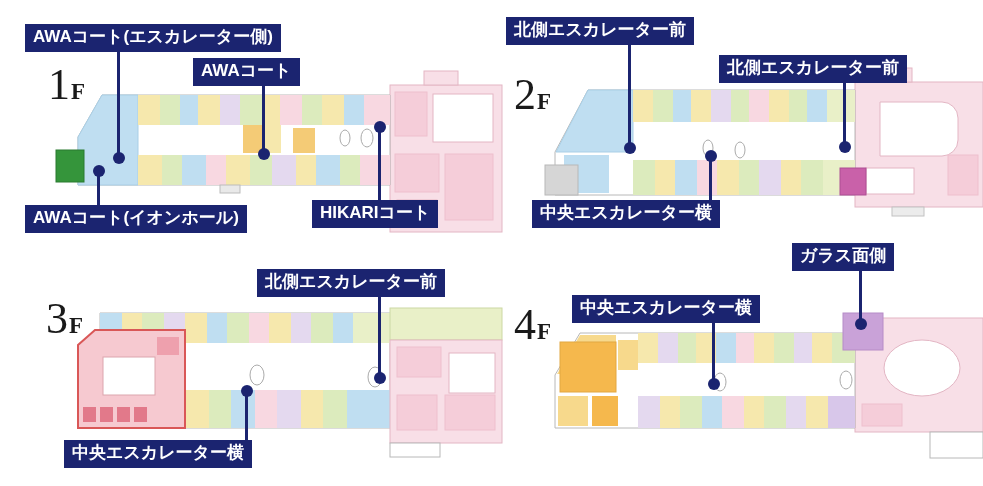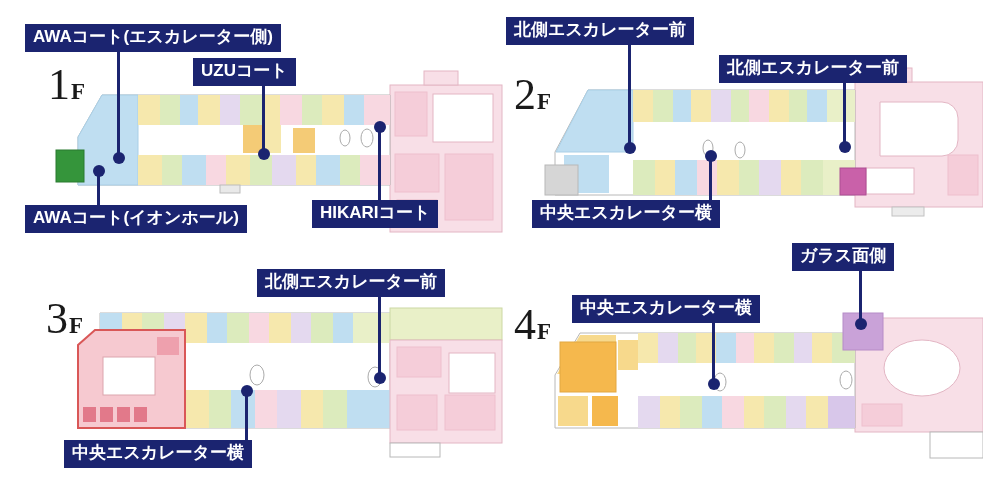--- a/index.html
+++ b/index.html
@@ -64,21 +64,21 @@
       <rect x="271" y="93" width="24" height="30" fill="#bfdef1"></rect>
       <rect x="295" y="93" width="20" height="30" fill="#dcebbd"></rect>
       <rect x="315" y="93" width="30" height="30" fill="#f8d8e1"></rect>
       <ellipse cx="300" cy="76" rx="5" ry="8" fill="#ffffff" stroke="#aaaaaa"></ellipse>
       <ellipse cx="322" cy="76" rx="6" ry="9" fill="#ffffff" stroke="#aaaaaa"></ellipse>
       <rect x="175" y="123" width="20" height="8" fill="#e9e9e9" stroke="#bbbbbb"></rect>
       <rect x="11" y="88" width="28" height="32" fill="#35953b" stroke="#2a7a30"></rect>
     </svg>
 
     <div class="callout" style="left:25px;top:24px">AWAコート(エスカレーター側)</div>
-    <div class="callout" style="left:193px;top:58px">UZUコート</div>
+    <div class="callout" style="left:193px;top:58px">AWAコート</div>
     <div class="callout" style="left:25px;top:205px">AWAコート(イオンホール)</div>
     <div class="callout" style="left:312px;top:200px">HIKARIコート</div>
 
     <div class="cline" style="left:117px;top:51px;height:107px"></div>
     <div class="cdot" style="left:113px;top:152px"></div>
     <div class="cline" style="left:262px;top:84px;height:70px"></div>
     <div class="cdot" style="left:258px;top:148px"></div>
     <div class="cline" style="left:97px;top:171px;height:34px"></div>
     <div class="cdot" style="left:93px;top:165px"></div>
     <div class="cline" style="left:378px;top:127px;height:73px"></div>

